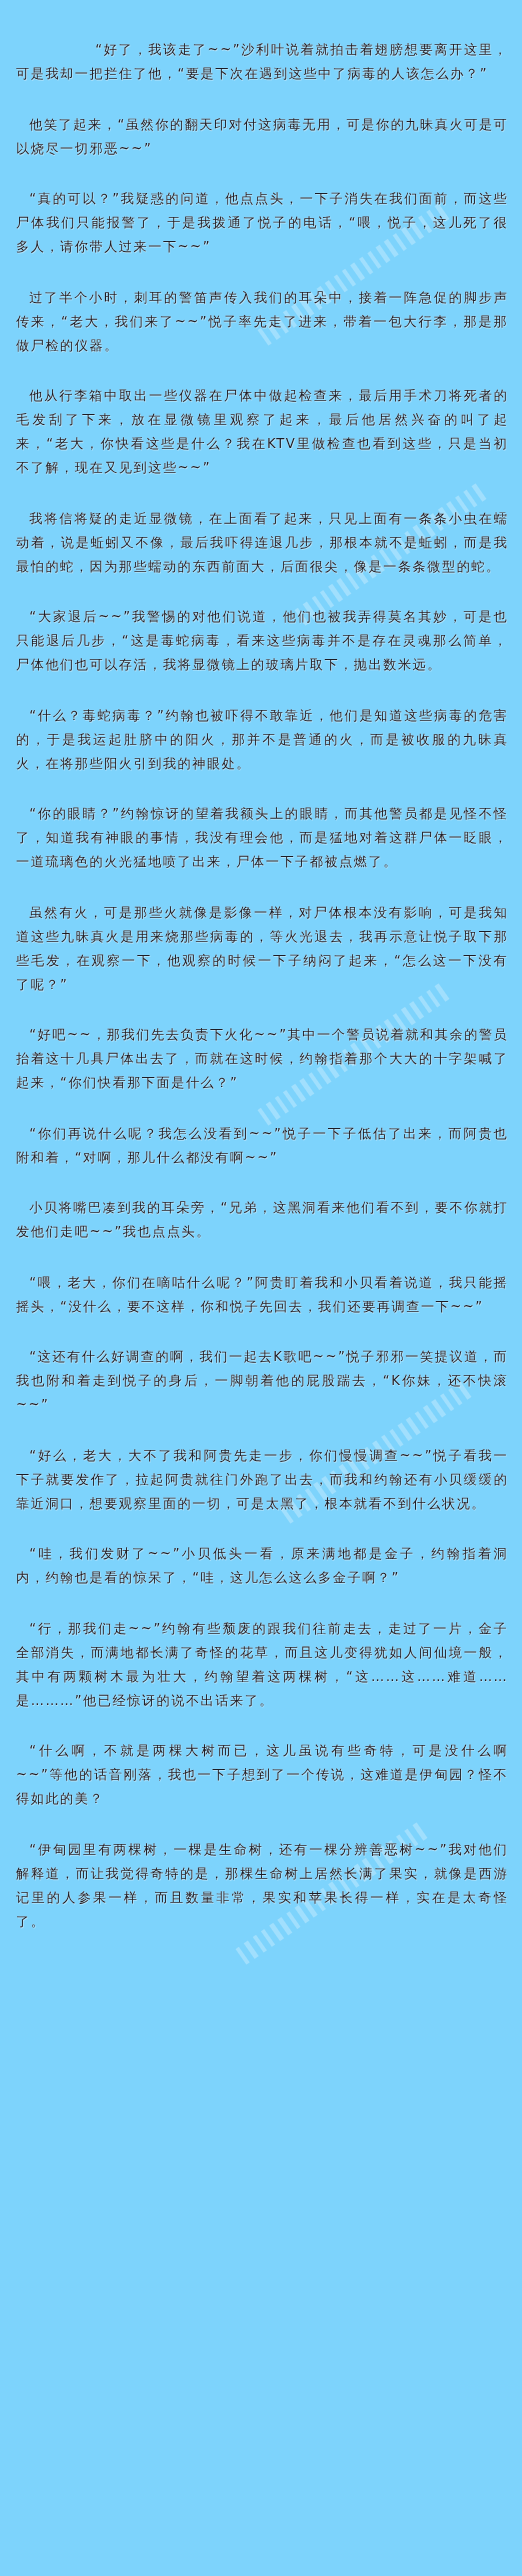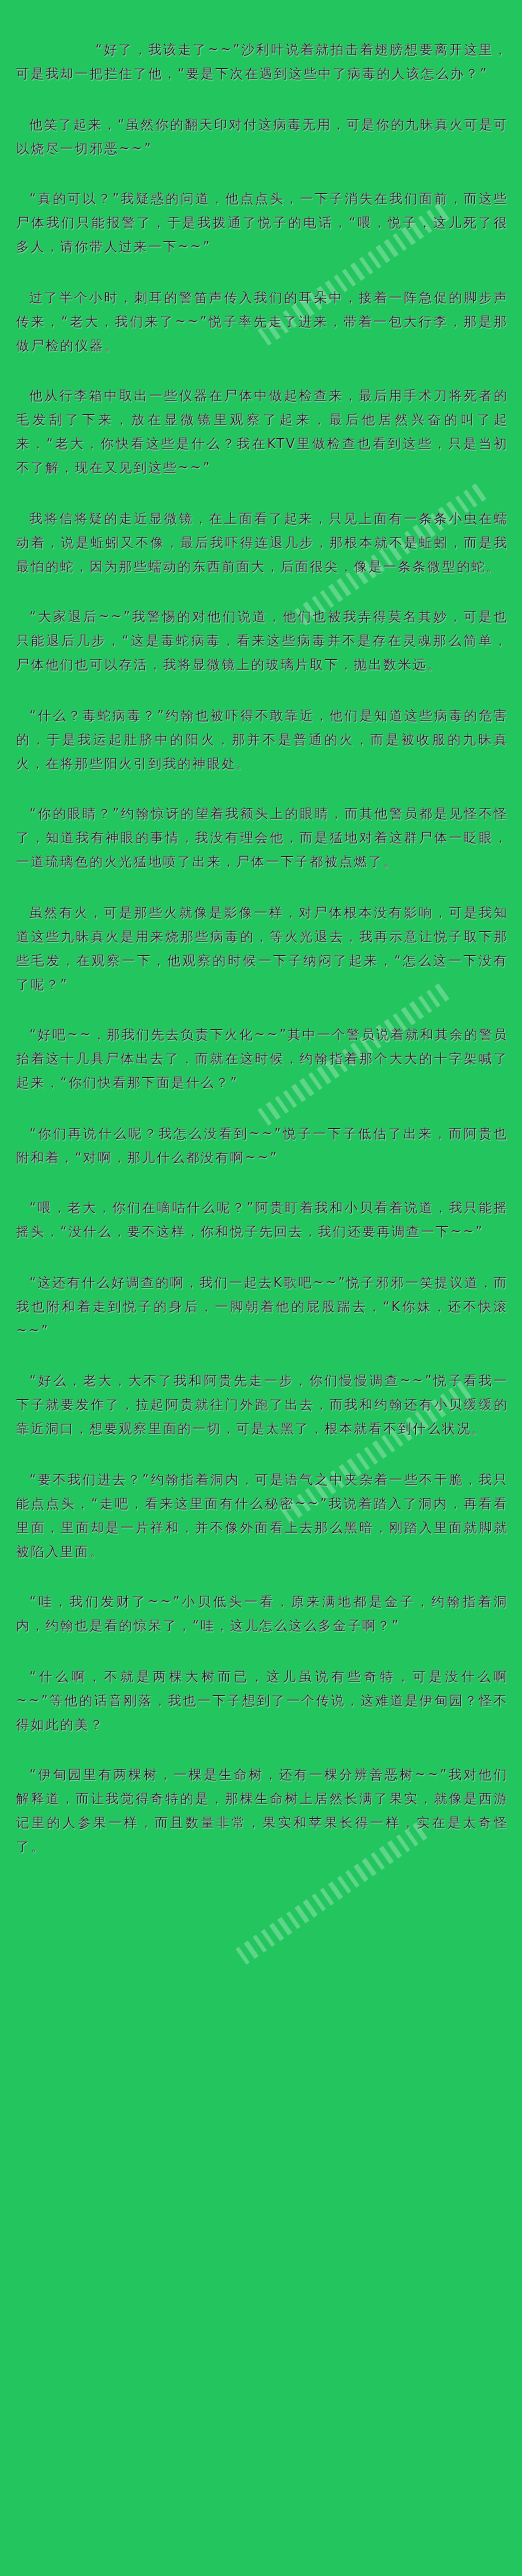--- a/index.html
+++ b/index.html
@@ -57,41 +57,42 @@
   }
   .wm-1 { left: 243px; top: 265px; }
   .wm-2 { left: 280px; top: 545px; }
   .wm-3 { left: 243px; top: 1045px; }
   .wm-4 { left: 265px; top: 1443px; }
   .wm-5 { left: 221px; top: 1884px; }
 </style>
 </head>
 <body>
 
-<div class="page" style="background: #22c55e; color: rgb(27, 27, 36);">
+<div class="page" style="background: #7dd3fc; color: rgb(27, 27, 36);">
   <div class="wm wm-1"></div>
   <div class="wm wm-2"></div>
   <div class="wm wm-3"></div>
   <div class="wm wm-4"></div>
   <div class="wm wm-5"></div>
   <div class="text-block">
       <p class="para para-first">“好了，我该走了~~”沙利叶说着就拍击着翅膀想要离开这里，可是我却一把拦住了他，“要是下次在遇到这些中了病毒的人该怎么办？”</p>
       <p class="para">他笑了起来，“虽然你的翻天印对付这病毒无用，可是你的九昧真火可是可以烧尽一切邪恶~~”</p>
       <p class="para">“真的可以？”我疑惑的问道，他点点头，一下子消失在我们面前，而这些尸体我们只能报警了，于是我拨通了悦子的电话，“喂，悦子，这儿死了很多人，请你带人过来一下~~”</p>
       <p class="para">过了半个小时，刺耳的警笛声传入我们的耳朵中，接着一阵急促的脚步声传来，“老大，我们来了~~”悦子率先走了进来，带着一包大行李，那是那做尸检的仪器。</p>
       <p class="para">他从行李箱中取出一些仪器在尸体中做起检查来，最后用手术刀将死者的毛发刮了下来，放在显微镜里观察了起来，最后他居然兴奋的叫了起来，“老大，你快看这些是什么？我在KTV里做检查也看到这些，只是当初不了解，现在又见到这些~~”</p>
       <p class="para">我将信将疑的走近显微镜，在上面看了起来，只见上面有一条条小虫在蠕动着，说是蚯蚓又不像，最后我吓得连退几步，那根本就不是蚯蚓，而是我最怕的蛇，因为那些蠕动的东西前面大，后面很尖，像是一条条微型的蛇。</p>
       <p class="para">“大家退后~~”我警惕的对他们说道，他们也被我弄得莫名其妙，可是也只能退后几步，“这是毒蛇病毒，看来这些病毒并不是存在灵魂那么简单，尸体他们也可以存活，我将显微镜上的玻璃片取下，抛出数米远。</p>
       <p class="para">“什么？毒蛇病毒？”约翰也被吓得不敢靠近，他们是知道这些病毒的危害的，于是我运起肚脐中的阳火，那并不是普通的火，而是被收服的九昧真火，在将那些阳火引到我的神眼处。</p>
       <p class="para">“你的眼睛？”约翰惊讶的望着我额头上的眼睛，而其他警员都是见怪不怪了，知道我有神眼的事情，我没有理会他，而是猛地对着这群尸体一眨眼，一道琉璃色的火光猛地喷了出来，尸体一下子都被点燃了。</p>
       <p class="para">虽然有火，可是那些火就像是影像一样，对尸体根本没有影响，可是我知道这些九昧真火是用来烧那些病毒的，等火光退去，我再示意让悦子取下那些毛发，在观察一下，他观察的时候一下子纳闷了起来，“怎么这一下没有了呢？”</p>
       <p class="para">“好吧~~，那我们先去负责下火化~~”其中一个警员说着就和其余的警员抬着这十几具尸体出去了，而就在这时候，约翰指着那个大大的十字架喊了起来，“你们快看那下面是什么？”</p>
       <p class="para">“你们再说什么呢？我怎么没看到~~”悦子一下子低估了出来，而阿贵也附和着，“对啊，那儿什么都没有啊~~”</p>
+      <p class="para">小贝将嘴巴凑到我的耳朵旁，“兄弟，这黑洞看来他们看不到，要不你就打发他们走吧~~”我也点点头。</p>
       <p class="para">“喂，老大，你们在嘀咕什么呢？”阿贵盯着我和小贝看着说道，我只能摇摇头，“没什么，要不这样，你和悦子先回去，我们还要再调查一下~~”</p>
       <p class="para">“这还有什么好调查的啊，我们一起去K歌吧~~”悦子邪邪一笑提议道，而我也附和着走到悦子的身后，一脚朝着他的屁股踹去，“K你妹，还不快滚~~”</p>
       <p class="para">“好么，老大，大不了我和阿贵先走一步，你们慢慢调查~~”悦子看我一下子就要发作了，拉起阿贵就往门外跑了出去，而我和约翰还有小贝缓缓的靠近洞口，想要观察里面的一切，可是太黑了，根本就看不到什么状况。</p>
-      <p class="para">“要不我们进去？”约翰指着洞内，可是语气之中夹杂着一些不干脆，我只能点点头，“走吧，看来这里面有什么秘密~~”我说着踏入了洞内，再看看里面，里面却是一片祥和，并不像外面看上去那么黑暗，刚踏入里面就脚就被陷入里面。</p>
       <p class="para">“哇，我们发财了~~”小贝低头一看，原来满地都是金子，约翰指着洞内，约翰也是看的惊呆了，“哇，这儿怎么这么多金子啊？”</p>
+      <p class="para">“行，那我们走~~”约翰有些颓废的跟我们往前走去，走过了一片，金子全部消失，而满地都长满了奇怪的花草，而且这儿变得犹如人间仙境一般，其中有两颗树木最为壮大，约翰望着这两棵树，“这……这……难道……是………”他已经惊讶的说不出话来了。</p>
       <p class="para">“什么啊，不就是两棵大树而已，这儿虽说有些奇特，可是没什么啊~~”等他的话音刚落，我也一下子想到了一个传说，这难道是伊甸园？怪不得如此的美？</p>
       <p class="para">“伊甸园里有两棵树，一棵是生命树，还有一棵分辨善恶树~~”我对他们解释道，而让我觉得奇特的是，那棵生命树上居然长满了果实，就像是西游记里的人参果一样，而且数量非常，果实和苹果长得一样，实在是太奇怪了。</p>
     </div>
 </div>
 
 
 </body></html>

